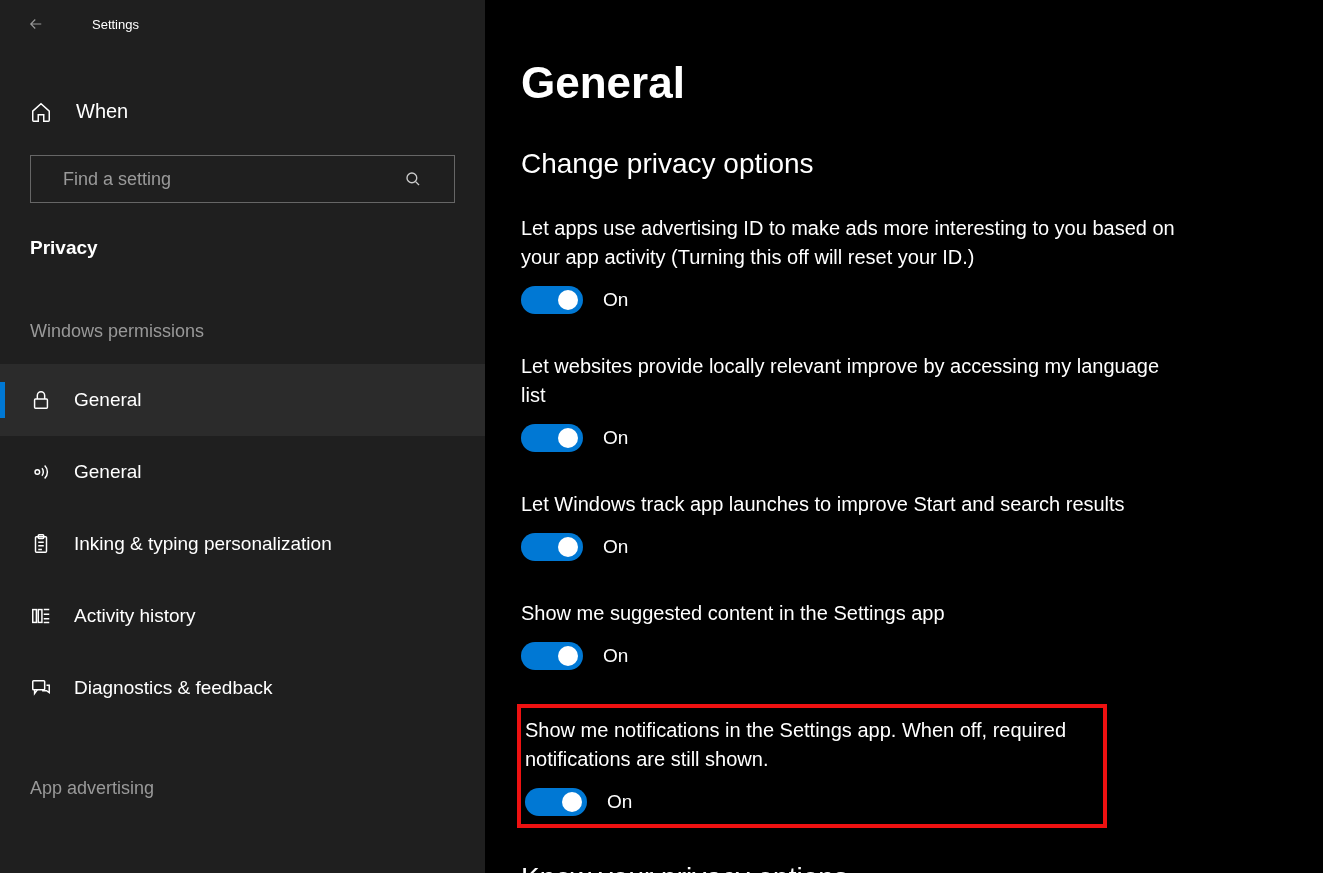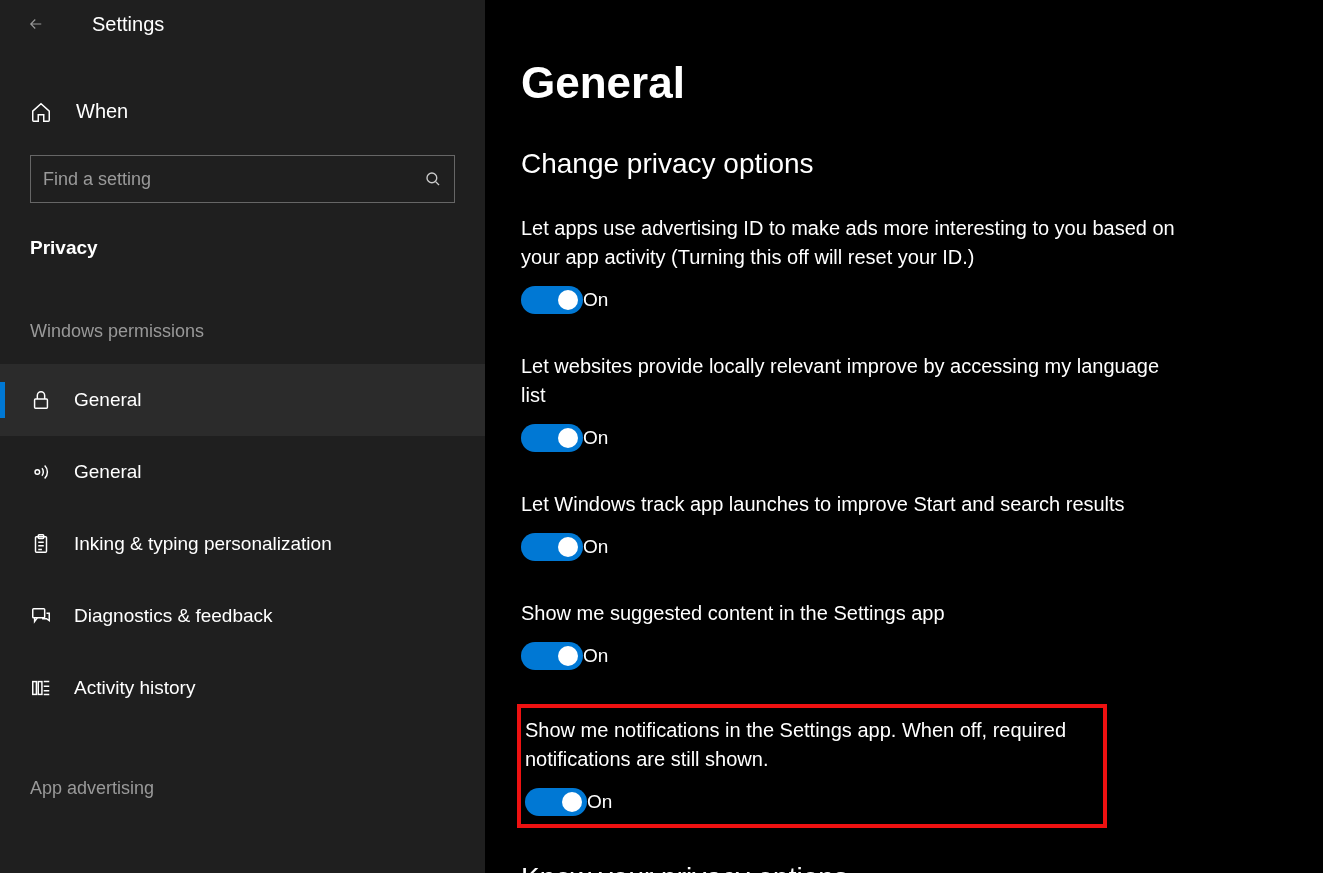--- a/index.html
+++ b/index.html
@@ -29,40 +29,40 @@
       width: 48px;
       height: 48px;
       display: flex;
       align-items: center;
       justify-content: center;
       cursor: pointer;
       color: #999;
     }
     .back-btn svg { width: 18px; height: 18px; }
     .title-text {
-      font-size: 20px;
+      font-size: 13px;
       color: #fff;
       margin-left: 32px;
     }
     .home-row {
       display: flex;
       align-items: center;
       padding: 12px 30px;
       margin-top: 40px;
       cursor: pointer;
     }
     .home-row .icon { width: 22px; height: 22px; margin-right: 24px; color: #fff; }
     .home-row .label { font-size: 20px; color: #fff; }
     .search-wrap {
       margin: 20px 30px 0 30px;
       border: 1px solid #666;
       height: 48px;
       display: flex;
       align-items: center;
-      padding: 0 12px;
+      padding: 0 32px;
       background: #1f1f1f;
     }
     .search-input {
       flex: 1;
       background: transparent;
       border: none;
       outline: none;
       color: #fff;
       font-size: 18px;
     }
@@ -139,20 +139,21 @@
     }
     .setting-text {
       font-size: 20px;
       line-height: 1.45;
       color: #fff;
       margin-bottom: 14px;
     }
     .toggle-row {
       display: flex;
       align-items: center;
+      gap: 20px;
     }
     .toggle {
       width: 62px;
       height: 28px;
       border-radius: 14px;
       background: #0078d4;
       position: relative;
       cursor: pointer;
     }
     .toggle::after {
@@ -226,38 +227,38 @@
           <rect x="9" y="2" width="6" height="4" rx="1"></rect>
           <path d="M9 10h6M9 14h6M9 18h4"></path>
       </svg>
     </span>
     <span class="label">Inking &amp; typing personalization</span>
   </div>
 
   <div class="nav-item">
     <span class="icon">
       <svg viewBox="0 0 24 24" fill="none" stroke="currentColor" stroke-width="1.6">
-        <rect x="3" y="4" width="13" height="10" rx="1"></rect>
-          <path d="M8 14l-3 4v-4M18 9h3v8l-3-2h-4V13"></path>
-      </svg>
-    </span>
-    <span class="label">Diagnostics &amp; feedback</span>
-  </div>
-
-  <div class="nav-item">
-    <span class="icon">
-      <svg viewBox="0 0 24 24" fill="none" stroke="currentColor" stroke-width="1.6">
         <rect x="3" y="5" width="4" height="14"></rect>
           <rect x="9" y="5" width="4" height="14"></rect>
           <path d="M15 5h6M15 10h6M15 15h6M15 19h6"></path>
       </svg>
     </span>
     <span class="label">Activity history</span>
   </div>
 
+  <div class="nav-item">
+    <span class="icon">
+      <svg viewBox="0 0 24 24" fill="none" stroke="currentColor" stroke-width="1.6">
+        <rect x="3" y="4" width="13" height="10" rx="1"></rect>
+          <path d="M8 14l-3 4v-4M18 9h3v8l-3-2h-4V13"></path>
+      </svg>
+    </span>
+    <span class="label">Diagnostics &amp; feedback</span>
+  </div>
+
   <div class="group-label second">App advertising</div>
 </div>
 
 <div class="main">
   <h1 class="page-title">General</h1>
   <h2 class="subheading">Change privacy options</h2>
 
   <div class="setting-block">
     <div class="setting-text">Let apps use advertising ID to make ads more interesting to you based on your app activity (Turning this off will reset your ID.)</div>
     <div class="toggle-row">

